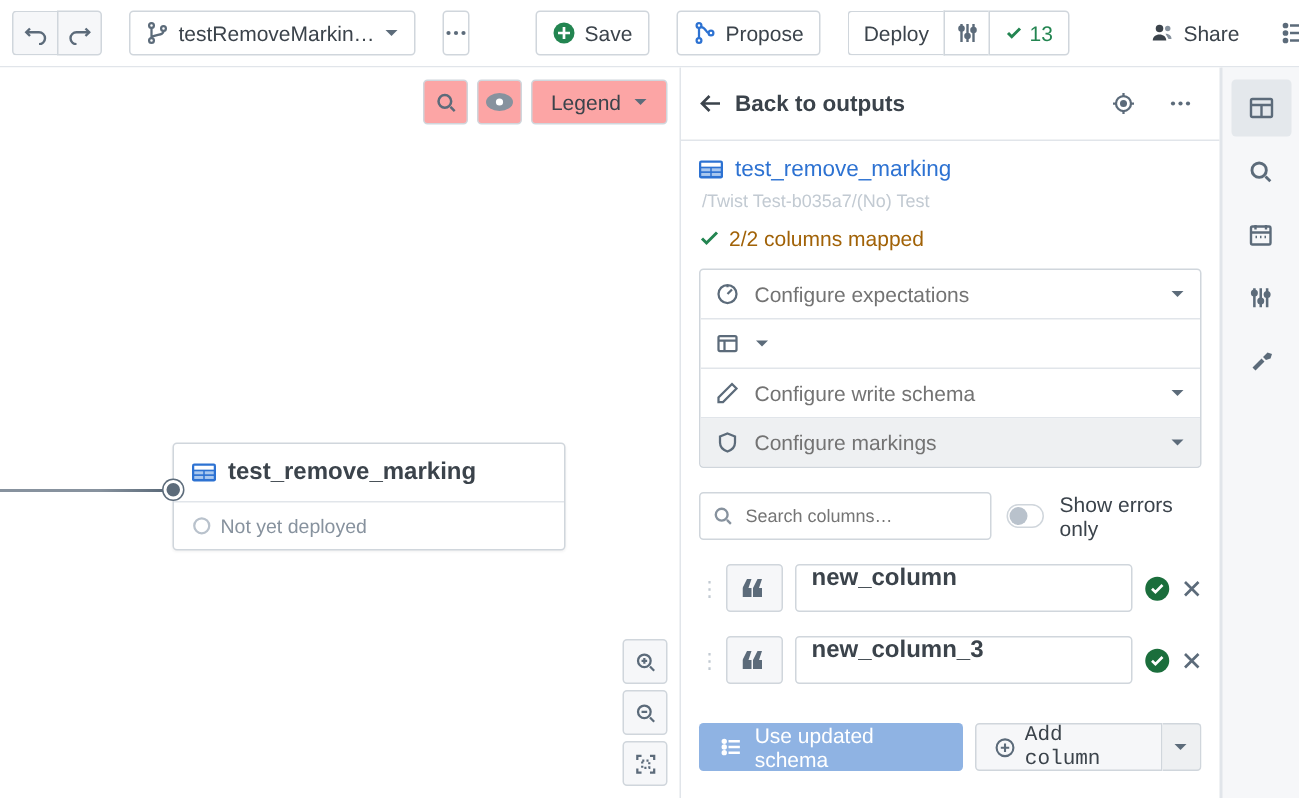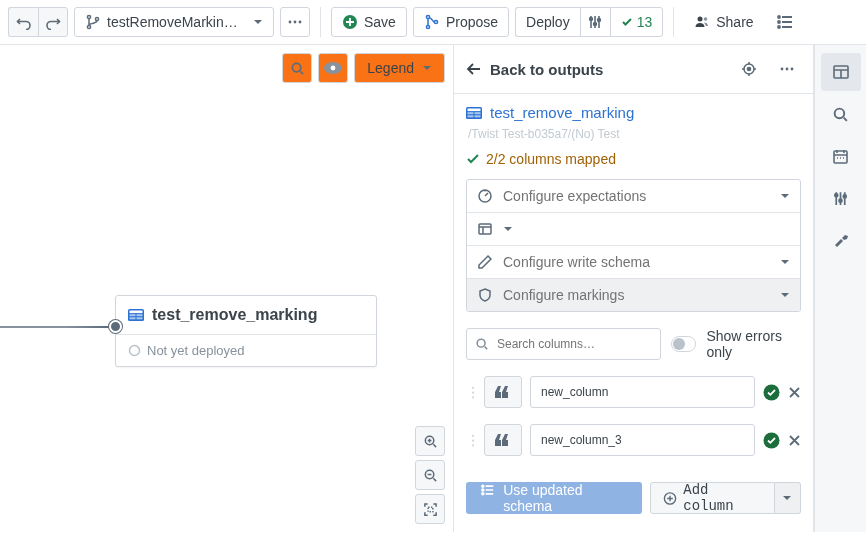--- a/index.html
+++ b/index.html
@@ -11,21 +11,21 @@
       width: 866px;
       height: 533px;
       overflow: hidden;
     }
     
     .topbar {
       display: flex;
       align-items: center;
       padding: 7px 8px;
       border-bottom: 1px solid #e1e5ea;
-      gap: 6px;
+      gap: 18px;
       background: #fff;
       text-align: center;
     }
     .btn {
       display: inline-flex;
       align-items: center;
       gap: 6px;
       height: 30px;
       padding: 0 10px;
       background: #fff;
@@ -49,21 +49,21 @@
     .topbar-divider { width:1px; height:30px; background:#e1e5ea; margin:0 4px; }
 
     
     .layout { display:flex; height: calc(533px - 46px); }
     .canvas { flex:1; position:relative; background:#fff; border-right:1px solid #e1e5ea; }
     .panel { width:360px; background:#fff; border-right:1px solid #e1e5ea; display:flex; flex-direction:column; }
     .rightrail { width:52px; background:#f6f7f9; border-left:1px solid #e1e5ea; display:flex; flex-direction:column; align-items:center; padding-top:8px; gap:4px; }
 
     
     .canvas-controls { position:absolute; top:8px; right:8px; display:flex; gap:6px; }
-    .canvas-controls .btn { background:#f97316; }
+    .canvas-controls .btn { background:#fca5a5; }
     .legend-btn { padding:0 12px; gap:8px; }
 
     
     .node-box {
       position:absolute; top:250px; left:115px; width:262px;
       background:#fff; border:1px solid #d0d6dc; border-radius:3px;
       box-shadow:0 1px 2px rgba(0,0,0,0.05);
     }
     .node-header { display:flex; align-items:center; gap:8px; padding:10px 12px; border-bottom:1px solid #e1e5ea; font-weight:600; font-size:16px; }
     .node-status { display:flex; align-items:center; gap:6px; padding:8px 12px; color:#87929e; font-size:13px; }
@@ -106,27 +106,27 @@
       width:28px; height:16px; background:#fff; border:1px solid #d0d6dc; border-radius:16px; position:relative; cursor:pointer;
     }
     .toggle::after { content:""; position:absolute; left:1px; top:1px; width:12px; height:12px; background:#b9c2cc; border-radius:50%; }
     .errors-label { font-size:14px; color:#3b434b; }
 
     .col-row {
       display:flex; align-items:center; gap:8px; margin-top:10px;
     }
     .grip { color:#c2cad2; cursor:grab; width:10px; text-align:center; font-size:14px; line-height:1; }
     .quote-btn { width:38px; height:32px; display:flex; align-items:center; justify-content:center; border:1px solid #d0d6dc; border-radius:3px; background:#f6f7f9; cursor:pointer; }
-    .col-input { flex:1; height:32px; border:1px solid #d0d6dc; border-radius:3px; padding:0 10px; font-size:12px; color:#3b434b; display:flex; align-items:center; }
+    .col-input { flex:1; height:32px; border:1px solid #d0d6dc; border-radius:3px; padding:0 10px; font-size:16px; color:#3b434b; display:flex; align-items:flex-start;font-weight:bold; }
     .check-circle { color:#1b6e3c; }
     .close-x { color:#5c6b7a; cursor:pointer; }
 
     .panel-footer { display:flex; gap:8px; padding:10px 12px; margin-top:6px; align-items:stretch; }
     .updated-schema {
-      display:flex; align-items:flex-start; gap:8px; background:#8fb3e3; color:#fff;
+      display:flex; align-items:center; gap:8px; background:#8fb3e3; color:#fff;
       border-radius:3px; padding:0 14px; height:32px; cursor:pointer;
     }
     .add-col-group { display:flex; }
     .add-col { display:flex; align-items:center; gap:6px; background:#f6f7f9; border:1px solid #d0d6dc; border-radius:3px 0 0 3px; padding:0 12px; height:32px; cursor:pointer;font-family:Liberation Mono, monospace; }
     .add-col-caret { width:28px; height:32px; display:flex; align-items:center; justify-content:center; background:#eef0f2; border:1px solid #d0d6dc; border-left:none; border-radius:0 3px 3px 0; cursor:pointer; }
 
     
     .rail-item {
       width:40px; height:38px; display:flex; align-items:center; justify-content:center;
       color:#5c6b7a; cursor:pointer; border-radius:3px;

